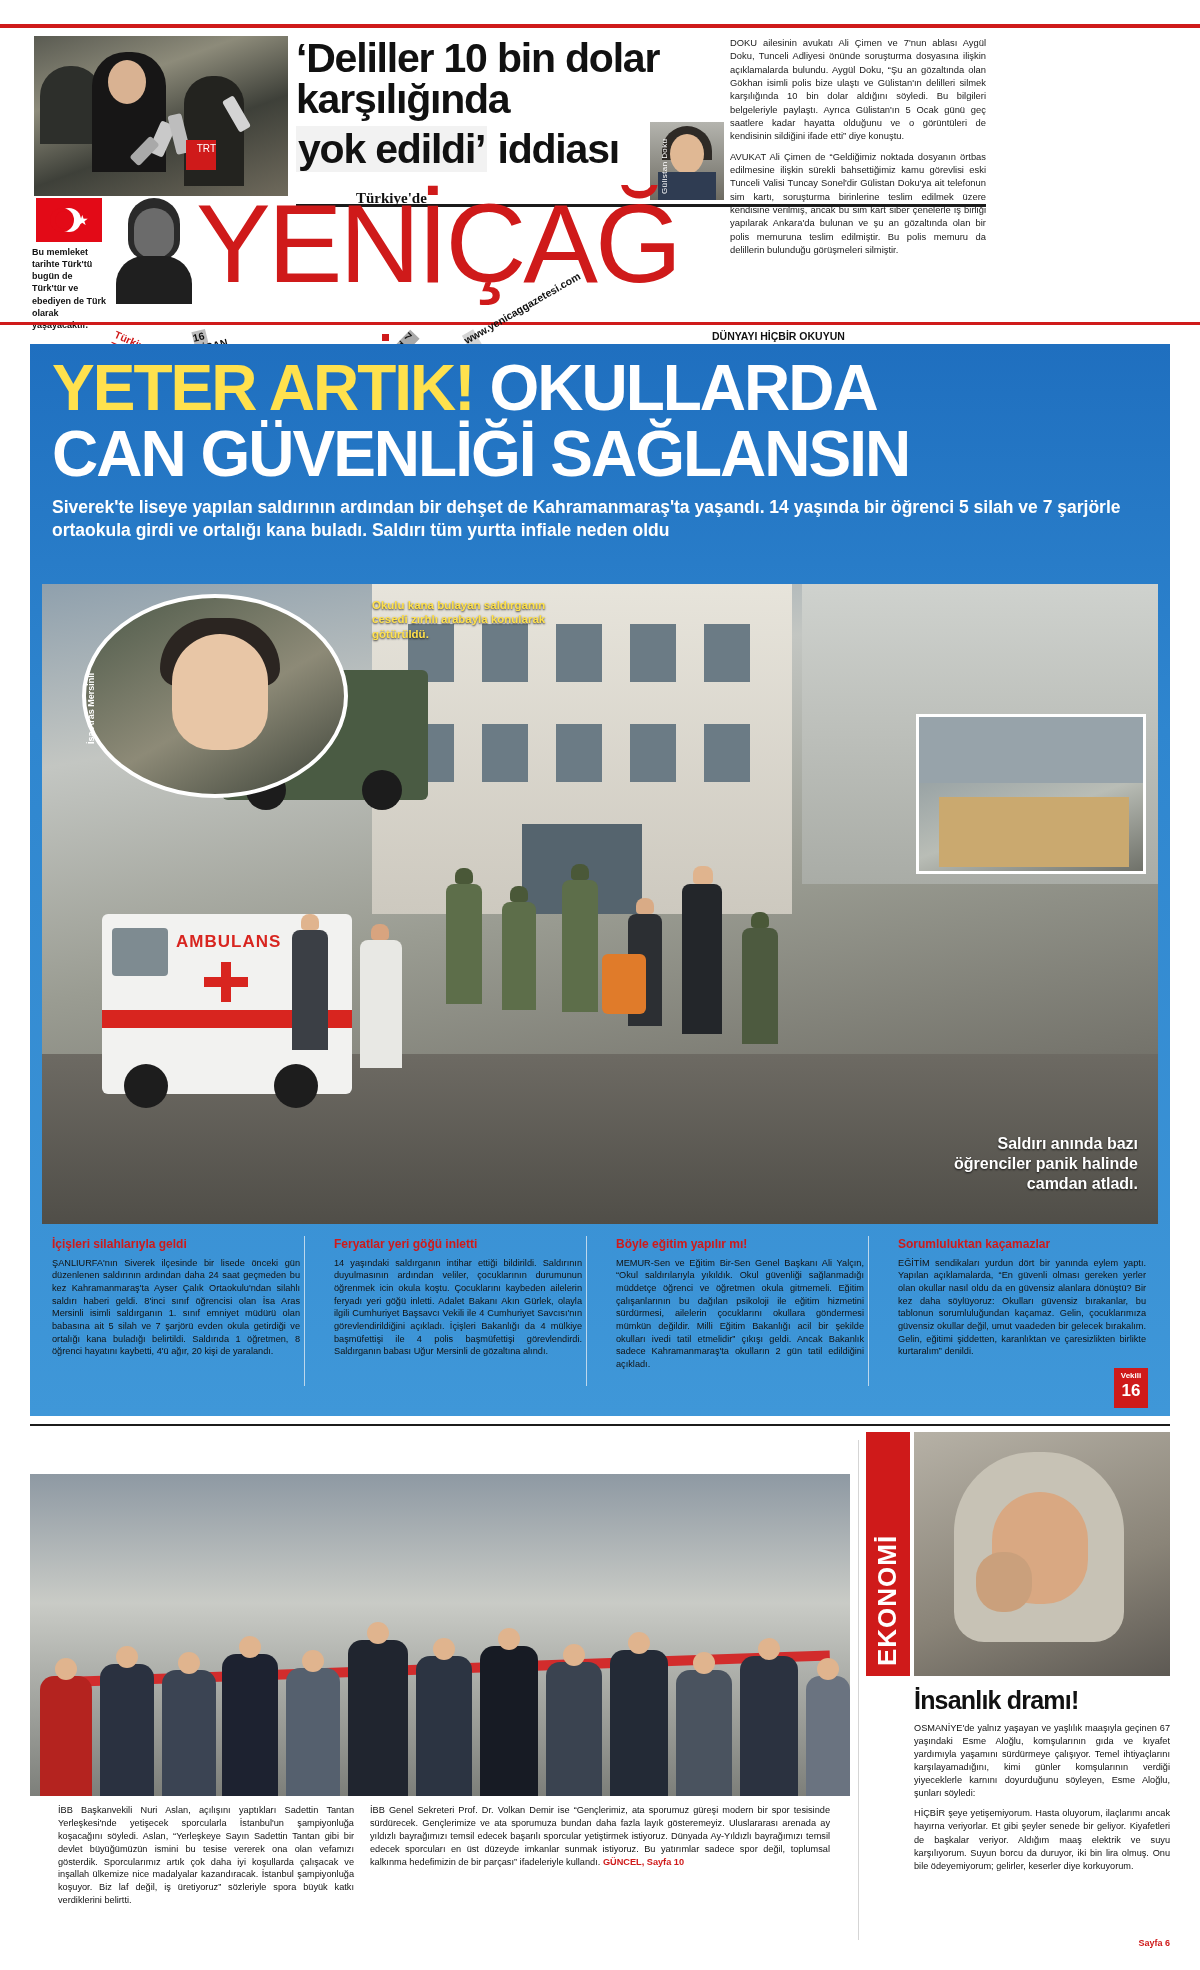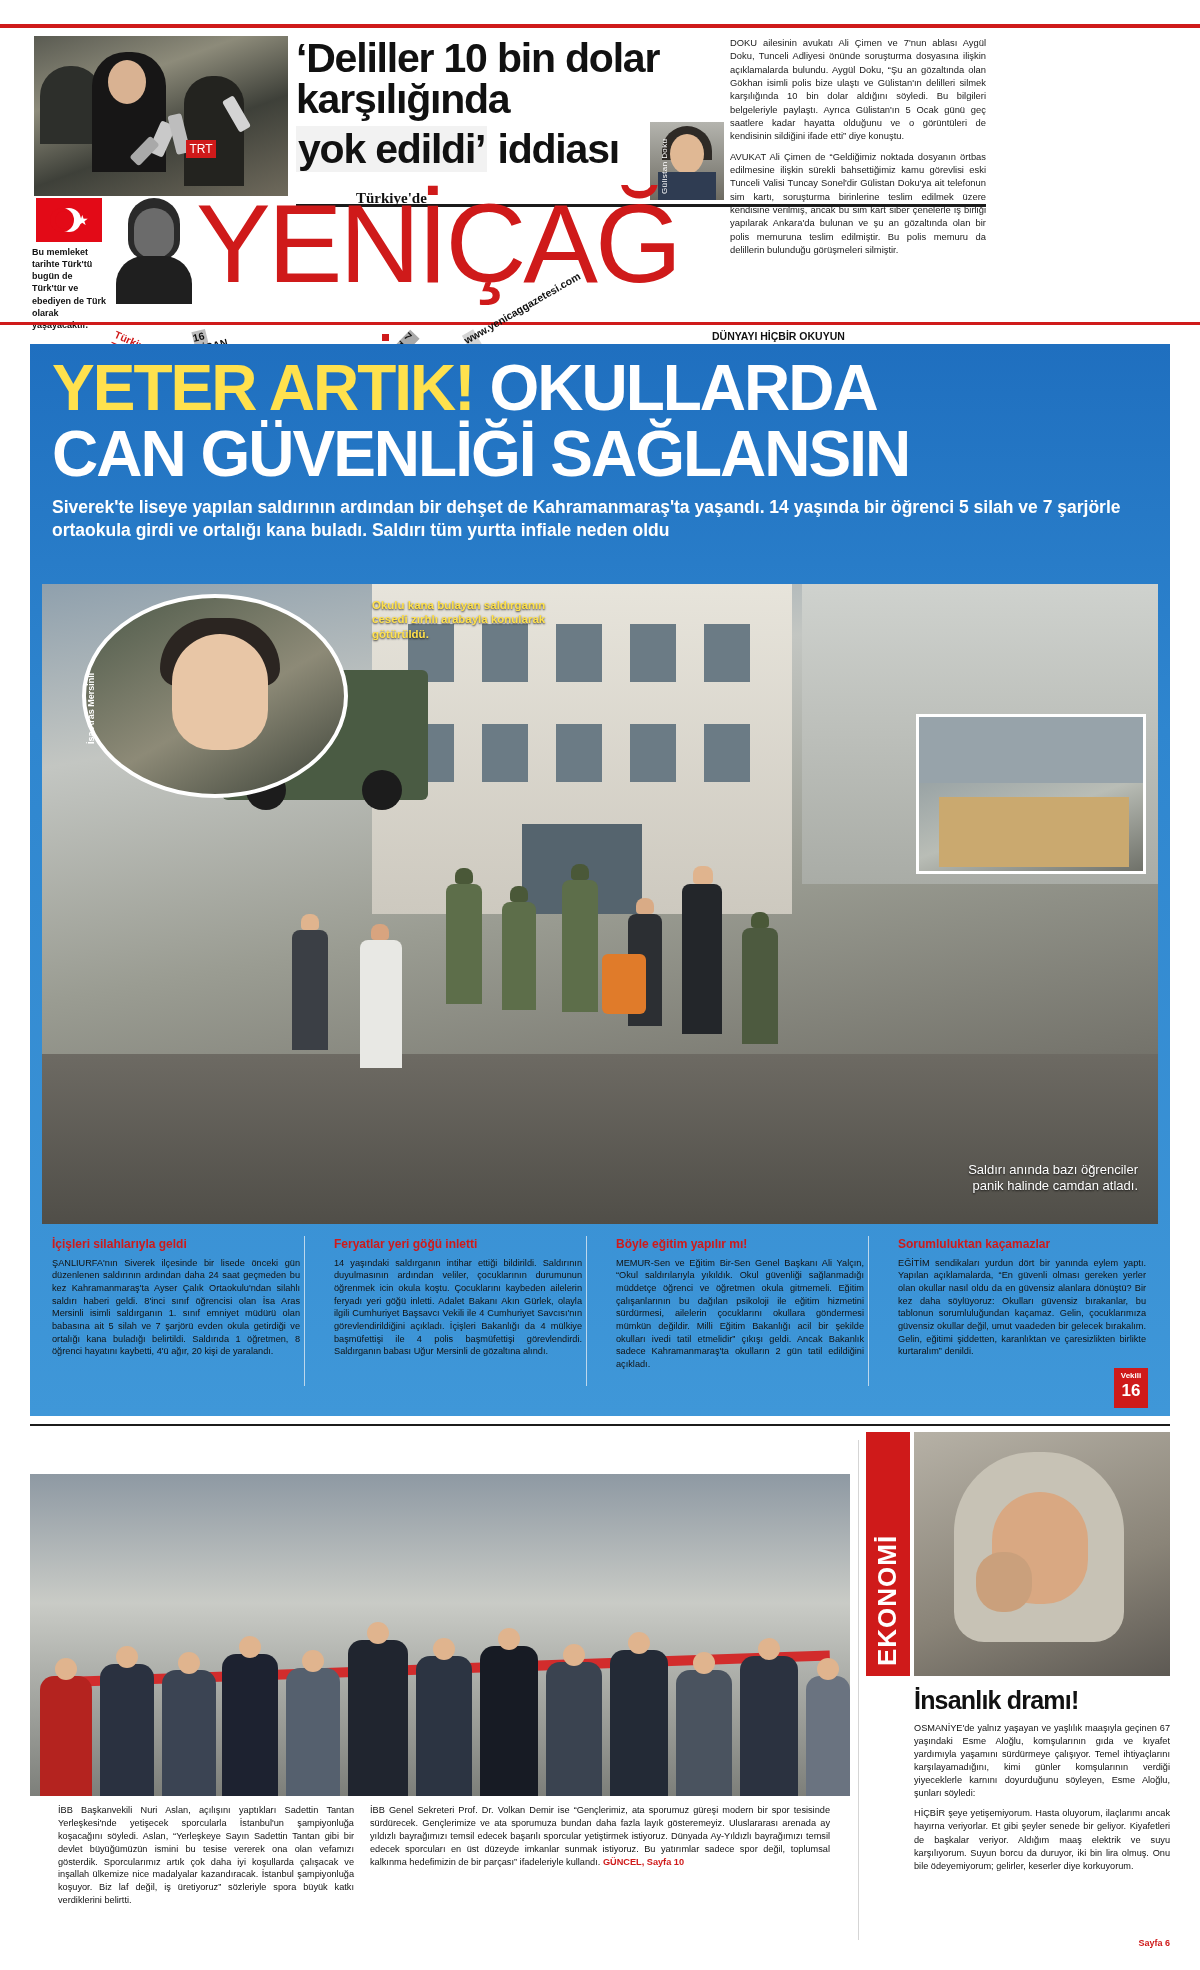--- a/index.html
+++ b/index.html
@@ -35,21 +35,21 @@
   }
   .tnp-1 { left: 6px; top: 30px; width: 62px; height: 78px; background:#2d2f2b; border-radius: 30px 30px 0 0;}
   .tnp-2 { left: 58px; top: 16px; width: 74px; height: 120px; background:#171616; border-radius: 34px 34px 0 0;}
   .tnp-face { left: 74px; top: 24px; width: 38px; height: 44px; background:#d9b292; border-radius:50%; }
   .tnp-3 { left: 150px; top: 40px; width: 60px; height: 110px; background:#23231f; border-radius:28px 28px 0 0;}
   .tnp-mic { position:absolute; background:#c9c9c9; border-radius:3px; }
   .m1 { left: 120px; top: 86px; width: 16px; height: 34px; transform: rotate(24deg); }
   .m2 { left: 138px; top: 78px; width: 14px; height: 40px; transform: rotate(-14deg); background:#bdbdbd;}
   .m3 { left: 104px; top: 100px; width: 13px; height: 30px; transform: rotate(44deg); background:#a9a9a9;}
   .m4 { left: 196px; top: 60px; width: 13px; height: 36px; transform: rotate(-30deg); background:#d4d4d4;}
-  .tnp-logo { position:absolute; left:152px; top:104px; width:30px; height:18px; background:#cf1a1a; color:#fff; font-size:12px; text-align:center; line-height:18px;}
+  .tnp-logo { position:absolute; left:152px; top:104px; width:30px; height:30px; background:#cf1a1a; color:#fff; font-size:10px; text-align:right; line-height:18px;}
 
   .topnews-head {
     position: absolute; left: 296px; top: 10px; width: 424px; height: 158px;
   }
   .tn-line1 {
     font-size: 41px; font-weight: bold; letter-spacing: -1.2px; line-height: 1.0;
     font-family: "Liberation Sans", sans-serif;
   }
   .tn-line2 {
     font-size: 41px; font-weight: bold; letter-spacing: -1.2px; line-height: 1.05;
@@ -165,21 +165,21 @@
     font-size: 9px; color:#fff; font-weight:bold;
   }
 
   .cap-yellow {
     position:absolute; left: 330px; top: 14px; width: 176px;
     font-size: 11.5px; font-weight: bold; color: #ffe14d; line-height:1.25;
     text-shadow: 0 1px 2px rgba(0,0,0,.8);
   }
   .cap-white-r {
     position:absolute; right: 20px; bottom: 30px; width: 200px; text-align:right;
-    font-size: 13px; font-weight: normal; color:#fff; line-height:1.25;
+    font-size: 16px; font-weight: bold; color:#fff; line-height:1.25;
     text-shadow: 0 1px 2px rgba(0,0,0,.8);
   }
   .inset2 {
     position:absolute; right: 12px; top: 130px; width: 230px; height: 160px;
     border: 3px solid #fff; overflow:hidden;
     background: linear-gradient(160deg,#7e8d96,#b9bdb6 60%,#6f7169);
   }
   .inset2 .wall { position:absolute; left:0; top:0; width:230px; height:66px; background:#97a3aa;}
   .inset2 .g { position:absolute; left:20px; top:80px; width:190px; height:70px; background:#caa96f;}
 
@@ -332,20 +332,28 @@
         </div>
         <div class="bld" style="left:760px;top:0;width:356px;height:300px;background:linear-gradient(180deg,#cfd2ce,#a9aca6);"></div>
         <div class="road"></div>
 
         <div class="armor">
           <div class="cab"></div>
           <div class="w1"></div>
           <div class="w2"></div>
         </div>
 
+        <div class="ambulance">
+          <div class="amb-red"></div>
+          <div class="amb-win"></div>
+          <div class="amb-txt">AMBULANS</div>
+          <div class="amb-cross"></div>
+          <div class="amb-wheel aw1"></div>
+          <div class="amb-wheel aw2"></div>
+        </div>
 
         <div class="soldier" style="left:404px;top:300px;width:36px;height:120px;">
             <div class="s-h" style="left:9px;top:-16px;"></div>
           </div>
         <div class="soldier" style="left:460px;top:318px;width:34px;height:108px;">
             <div class="s-h" style="left:8px;top:-16px;"></div>
           </div>
         <div class="soldier" style="left:520px;top:296px;width:36px;height:132px;">
             <div class="s-h" style="left:9px;top:-16px;"></div>
           </div>

